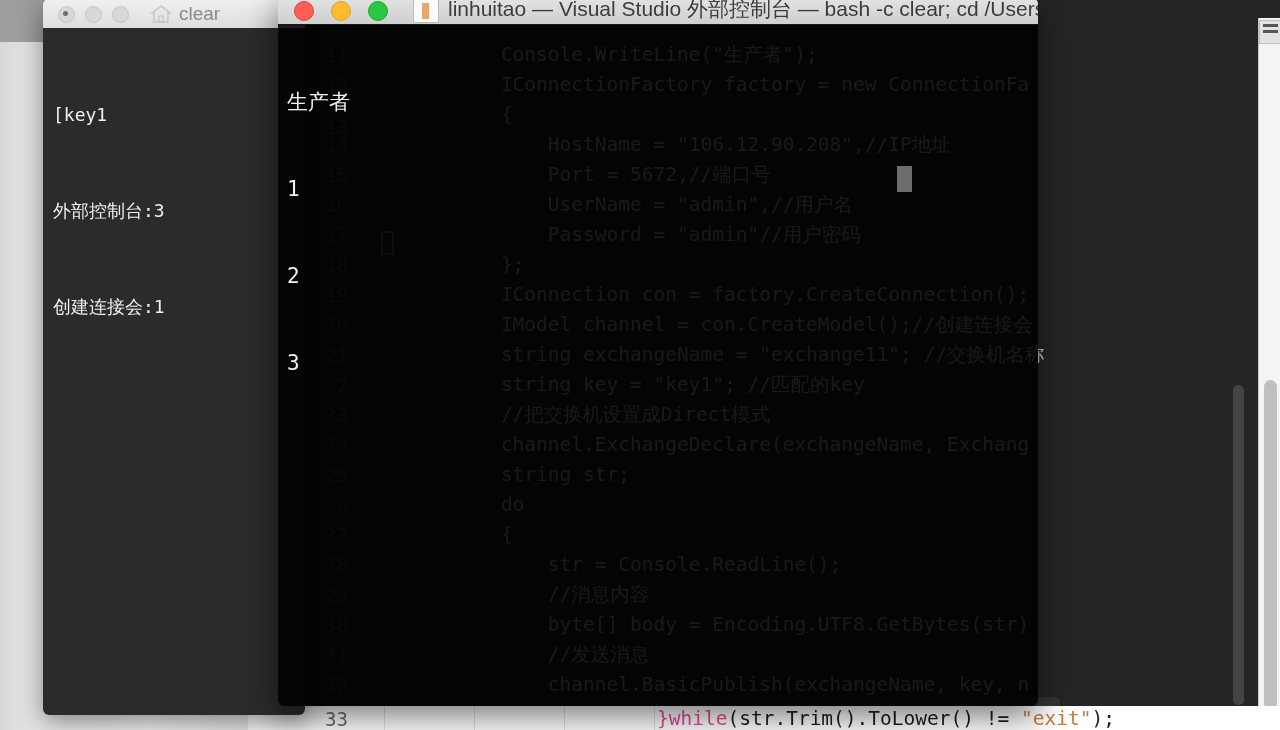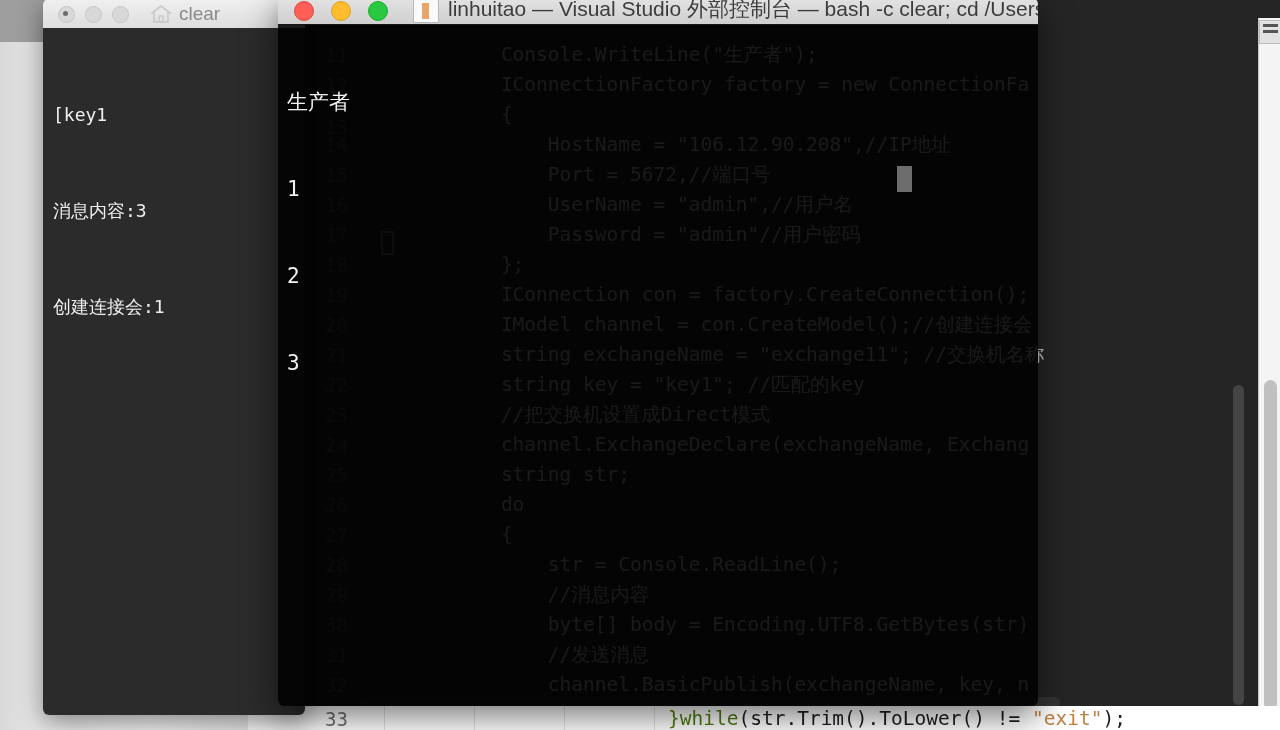--- a/index.html
+++ b/index.html
@@ -32,21 +32,21 @@
     font-family:"DejaVu Sans Mono","Liberation Mono",monospace;
     font-size:19px;line-height:30px;color:#4a4a4a;
   }
   #ide-code{
     position:absolute;left:360px;top:0;width:920px;height:730px;
     font-family:"DejaVu Sans Mono","Liberation Mono",monospace;
     font-size:19.5px;line-height:30px;
     color:#c8c8c8;white-space:pre;
   }
   .cl{position:absolute;left:0;white-space:pre;}
-  .kw{color:#4d7c0f;margin-left:11px;}
+  .kw{color:#ec4899;}
   .str{color:#c08040;}
   #ide-right-pane{
     position:absolute;left:1258px;top:18px;width:22px;height:712px;
     background:#f4f4f4;border-left:1px solid #c6c6c6;
   }
   #ide-right-icon{
     position:absolute;left:1259px;top:20px;width:21px;height:22px;
     background:#e2e2e2;border:1px solid #bdbdbd;
   }
   #ide-right-icon i{
@@ -248,21 +248,21 @@
     <div id="tb-home">
       <svg width="22" height="22" viewBox="0 0 22 22">
         <path d="M11 3 L20 10 L18 10 L18 19 L4 19 L4 10 L2 10 Z" fill="none" stroke="#c9c9c9" stroke-width="1.6"></path>
         <rect x="9" y="13" width="4" height="6" fill="none" stroke="#c9c9c9" stroke-width="1.4"></rect>
       </svg>
     </div>
     <div id="tb-name">clear</div>
   </div>
   <div id="tb-body">
     <div class="row">[key1</div>
-    <div class="row">消息内容:3</div>
+    <div class="row">外部控制台:3</div>
     <div class="row">创建连接会:1</div>
     <div class="row"></div>
     
   </div>
 </div>
 <div id="tb-cursor"></div>
 
 <div id="term-front">
   <div id="tf-title">
     <div class="ftl r"></div>

